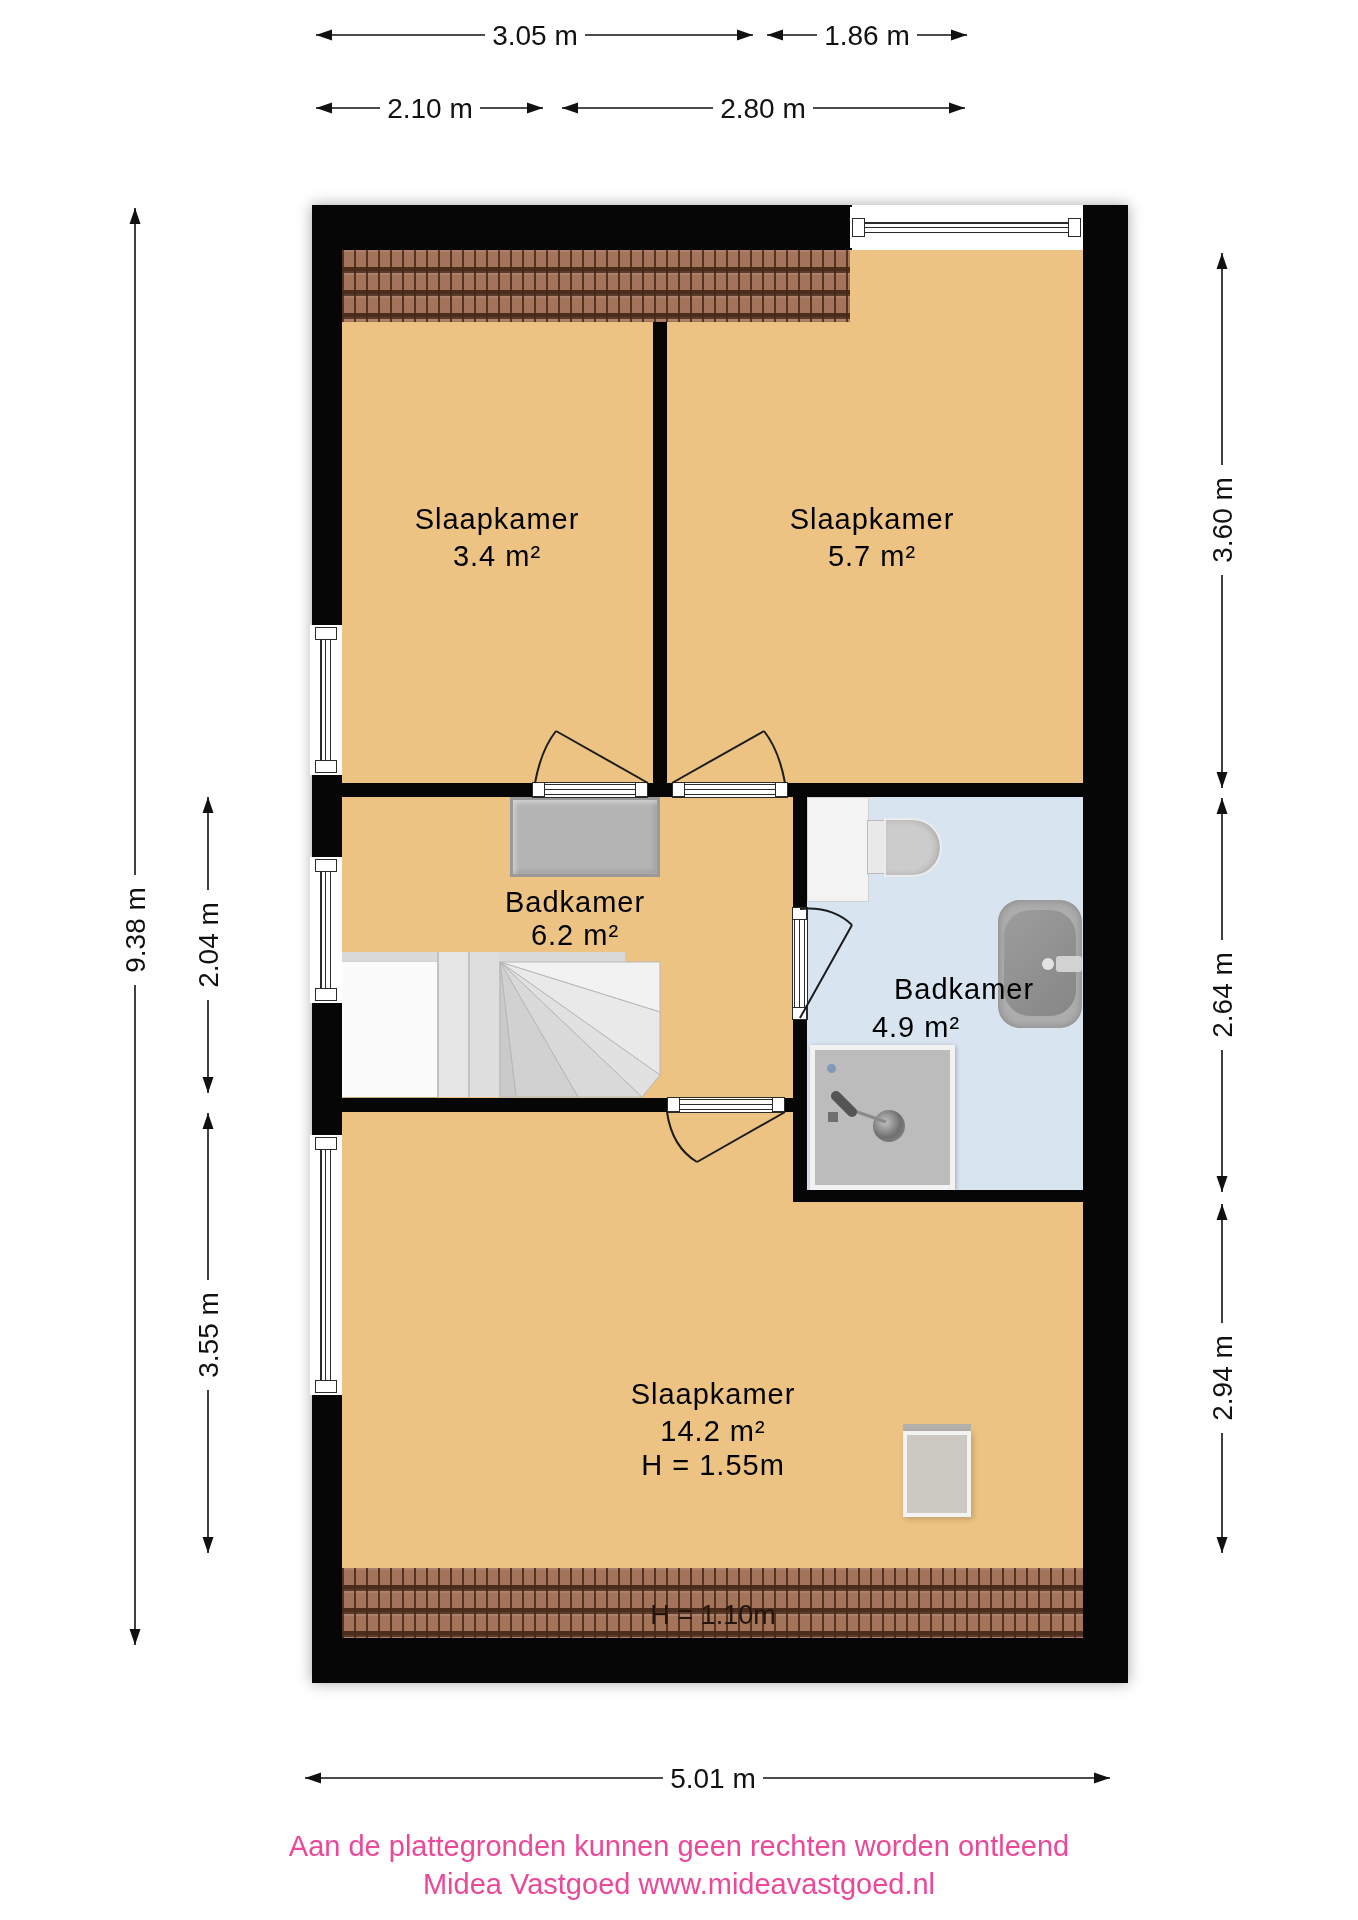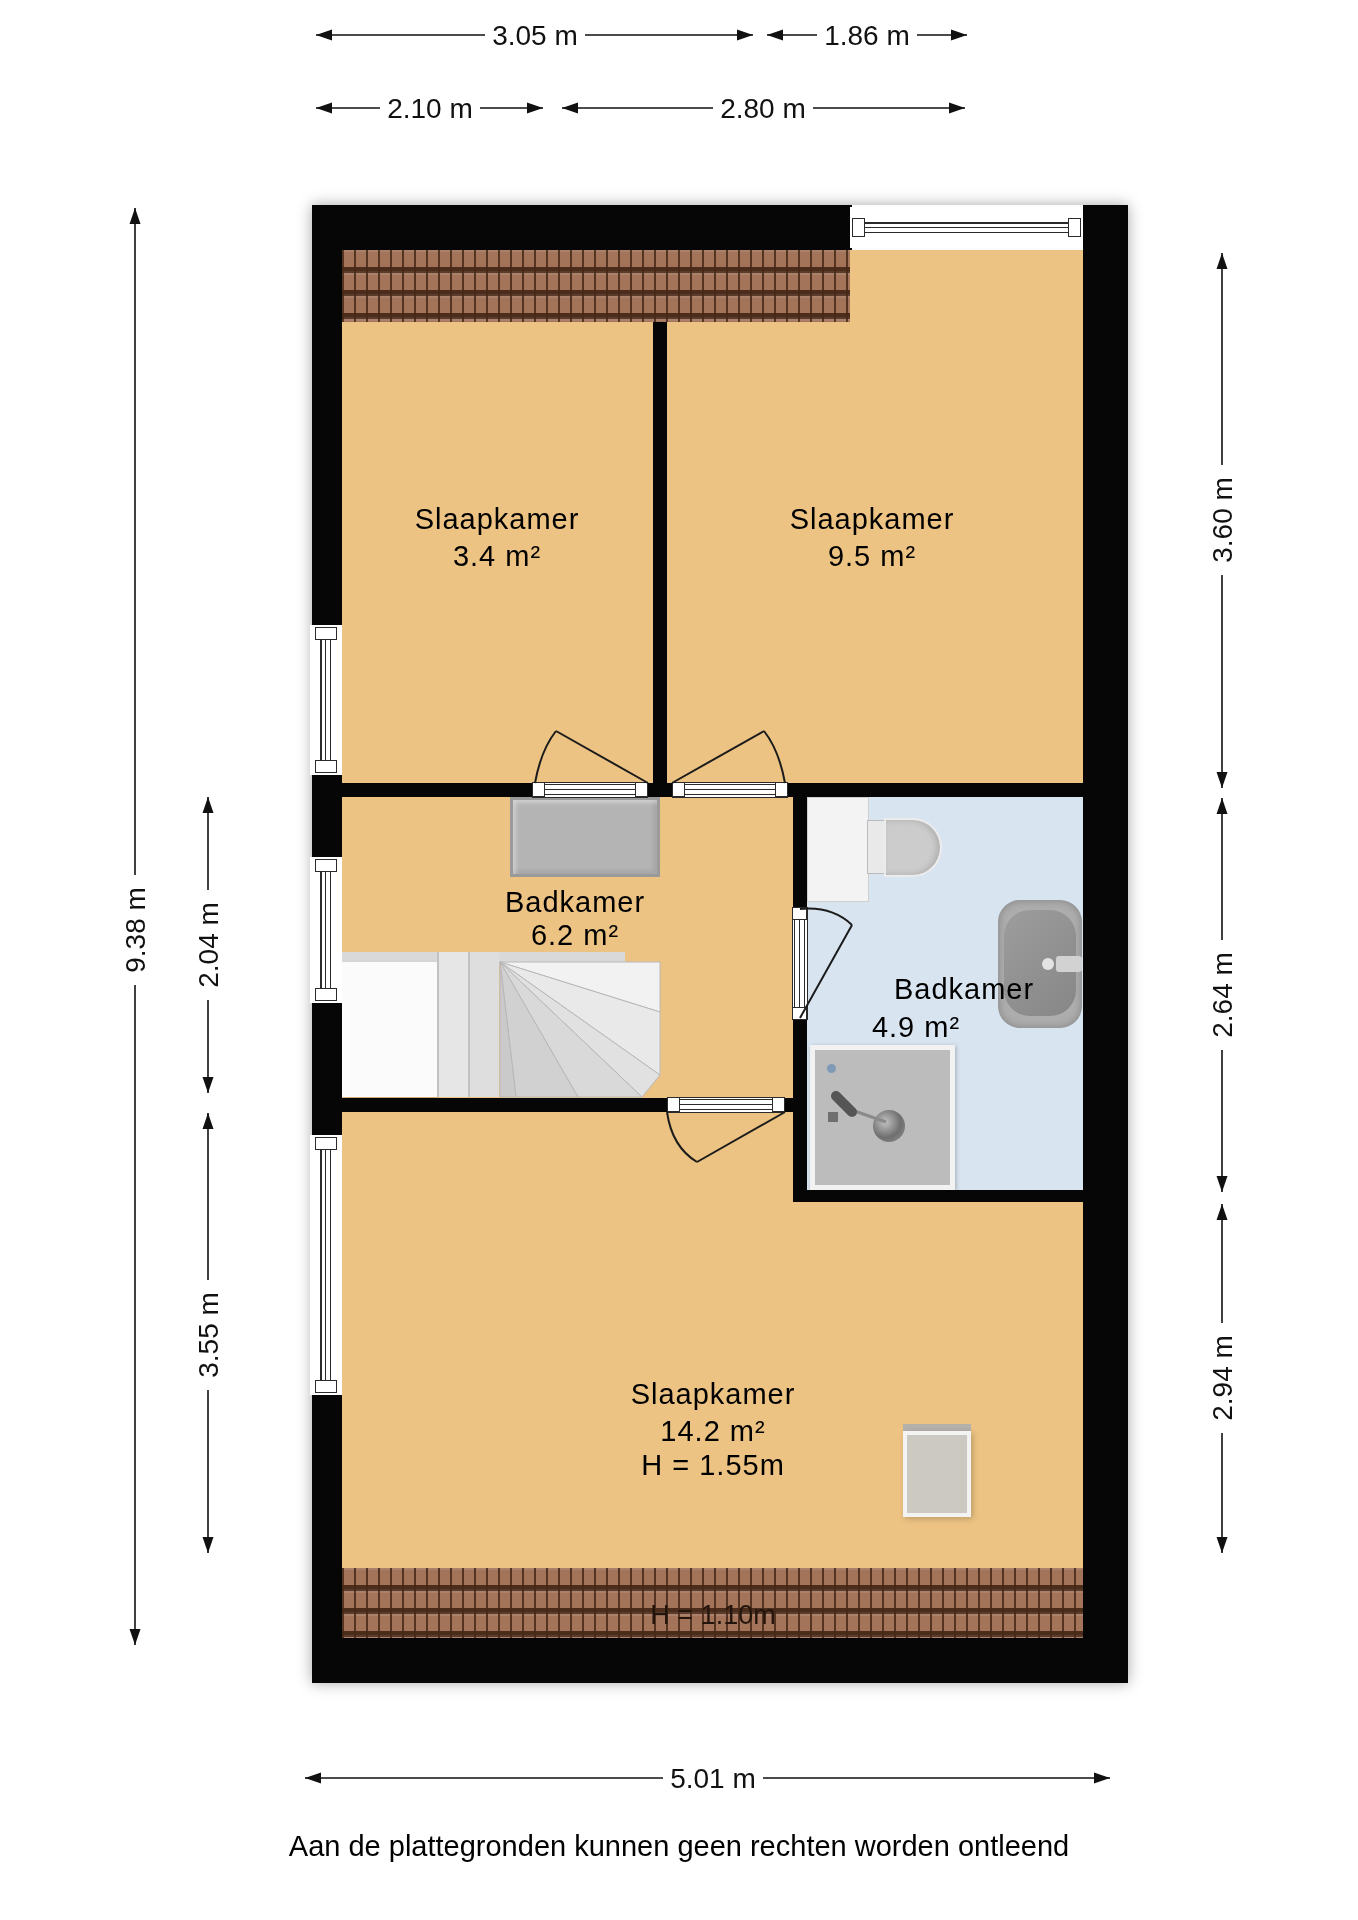--- a/index.html
+++ b/index.html
@@ -41,21 +41,21 @@
   .door{border:1.5px solid #2b2b2b;box-sizing:border-box;}
   .lines-h{position:absolute;left:11px;right:11px;top:50%;height:12px;margin-top:-6px;
            background:repeating-linear-gradient(180deg,#2b2b2b 0 1.5px,rgba(0,0,0,0) 1.5px 4.8px);}
   .lines-v{position:absolute;top:11px;bottom:11px;left:50%;width:12px;margin-left:-6px;
            background:repeating-linear-gradient(90deg,#2b2b2b 0 1.5px,rgba(0,0,0,0) 1.5px 4.8px);}
   .cap{position:absolute;background:#fff;border:1.5px solid #2b2b2b;box-sizing:border-box;}
   
   .room-label{transform:translateX(-50%);font-size:29px;letter-spacing:1px;color:#000000;
               white-space:nowrap;text-align:center;line-height:33px;}
   .note-label{transform:translateX(-50%);font-size:27px;color:#23150c;white-space:nowrap;}
-  .footer-line{width:100%;text-align:center;font-size:29px;color:#000000;}
+  .footer-line{width:100%;text-align:center;font-size:29px;color:#ec4899;}
   svg text{font-family:"Liberation Sans",sans-serif;font-size:28px;fill:#111;}
 </style>
 </head>
 <body>
 
 <div id="canvas">
 
   <div class="abs building"></div>
 
   <div class="abs floor" style="left:342px;top:250px;width:311px;height:533px;"></div>
@@ -235,29 +235,30 @@
       <text transform="translate(1222,520) rotate(-90)" x="0" y="10">3.60 m</text>
       <text transform="translate(1222,995) rotate(-90)" x="0" y="10">2.64 m</text>
       <text transform="translate(1222,1378) rotate(-90)" x="0" y="10">2.94 m</text>
     </g>
   </svg>
 
   <div class="abs room-label" style="left:497px;top:503px;">Slaapkamer</div>
   <div class="abs room-label" style="left:497px;top:540px;">3.4 m²</div>
 
   <div class="abs room-label" style="left:872px;top:503px;">Slaapkamer</div>
-  <div class="abs room-label" style="left:872px;top:540px;">9.5 m²</div>
+  <div class="abs room-label" style="left:872px;top:540px;">5.7 m²</div>
 
   <div class="abs room-label" style="left:575px;top:886px;">Badkamer</div>
   <div class="abs room-label" style="left:575px;top:919px;">6.2 m²</div>
 
   <div class="abs room-label" style="left:916px;top:973px;margin-left:48px;">Badkamer</div>
   <div class="abs room-label" style="left:916px;top:1011px;">4.9 m²</div>
 
   <div class="abs room-label" style="left:713px;top:1378px;">Slaapkamer</div>
   <div class="abs room-label" style="left:713px;top:1415px;">14.2 m²</div>
   <div class="abs room-label" style="left:713px;top:1449px;">H = 1.55m</div>
 
   <div class="abs note-label" style="left:713px;top:1600px;">H = 1.10m</div>
 
   <div class="abs footer-line" style="left:40px;top:1830px;width:1278px;">Aan de plattegronden kunnen geen rechten worden ontleend</div>
+  <div class="abs footer-line" style="left:40px;top:1868px;width:1278px;">Midea Vastgoed www.mideavastgoed.nl</div>
 
 </div>
 
 </body></html>

